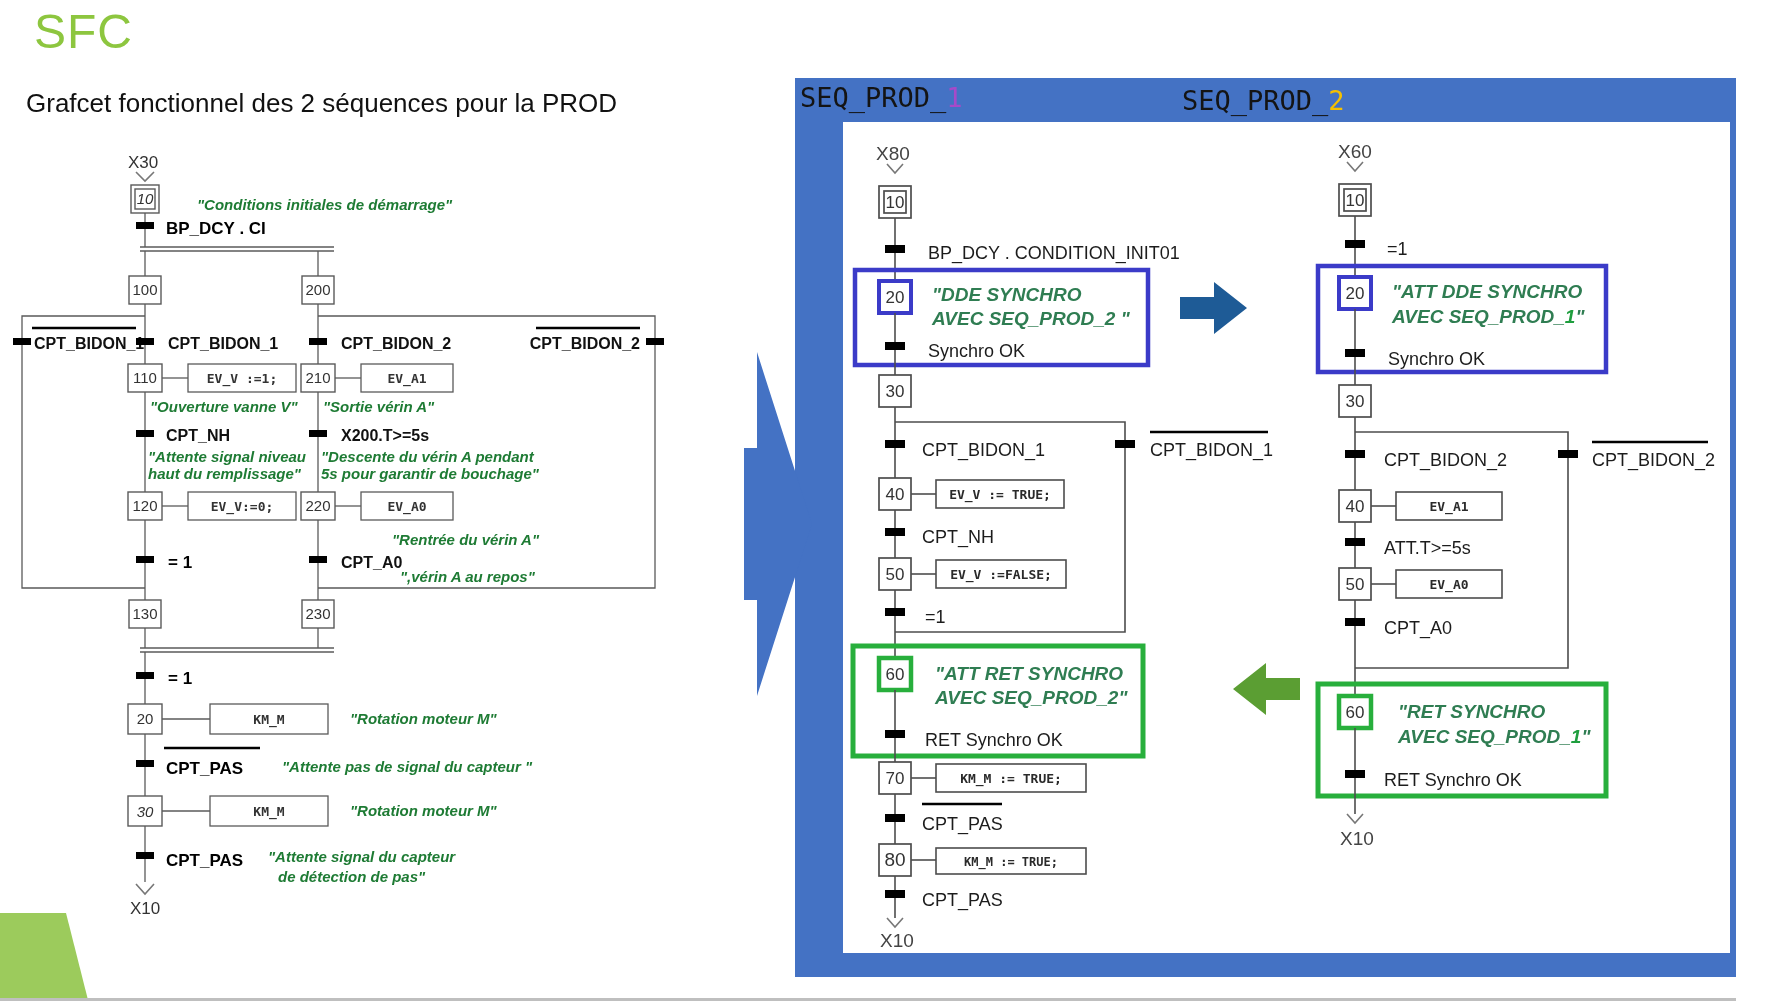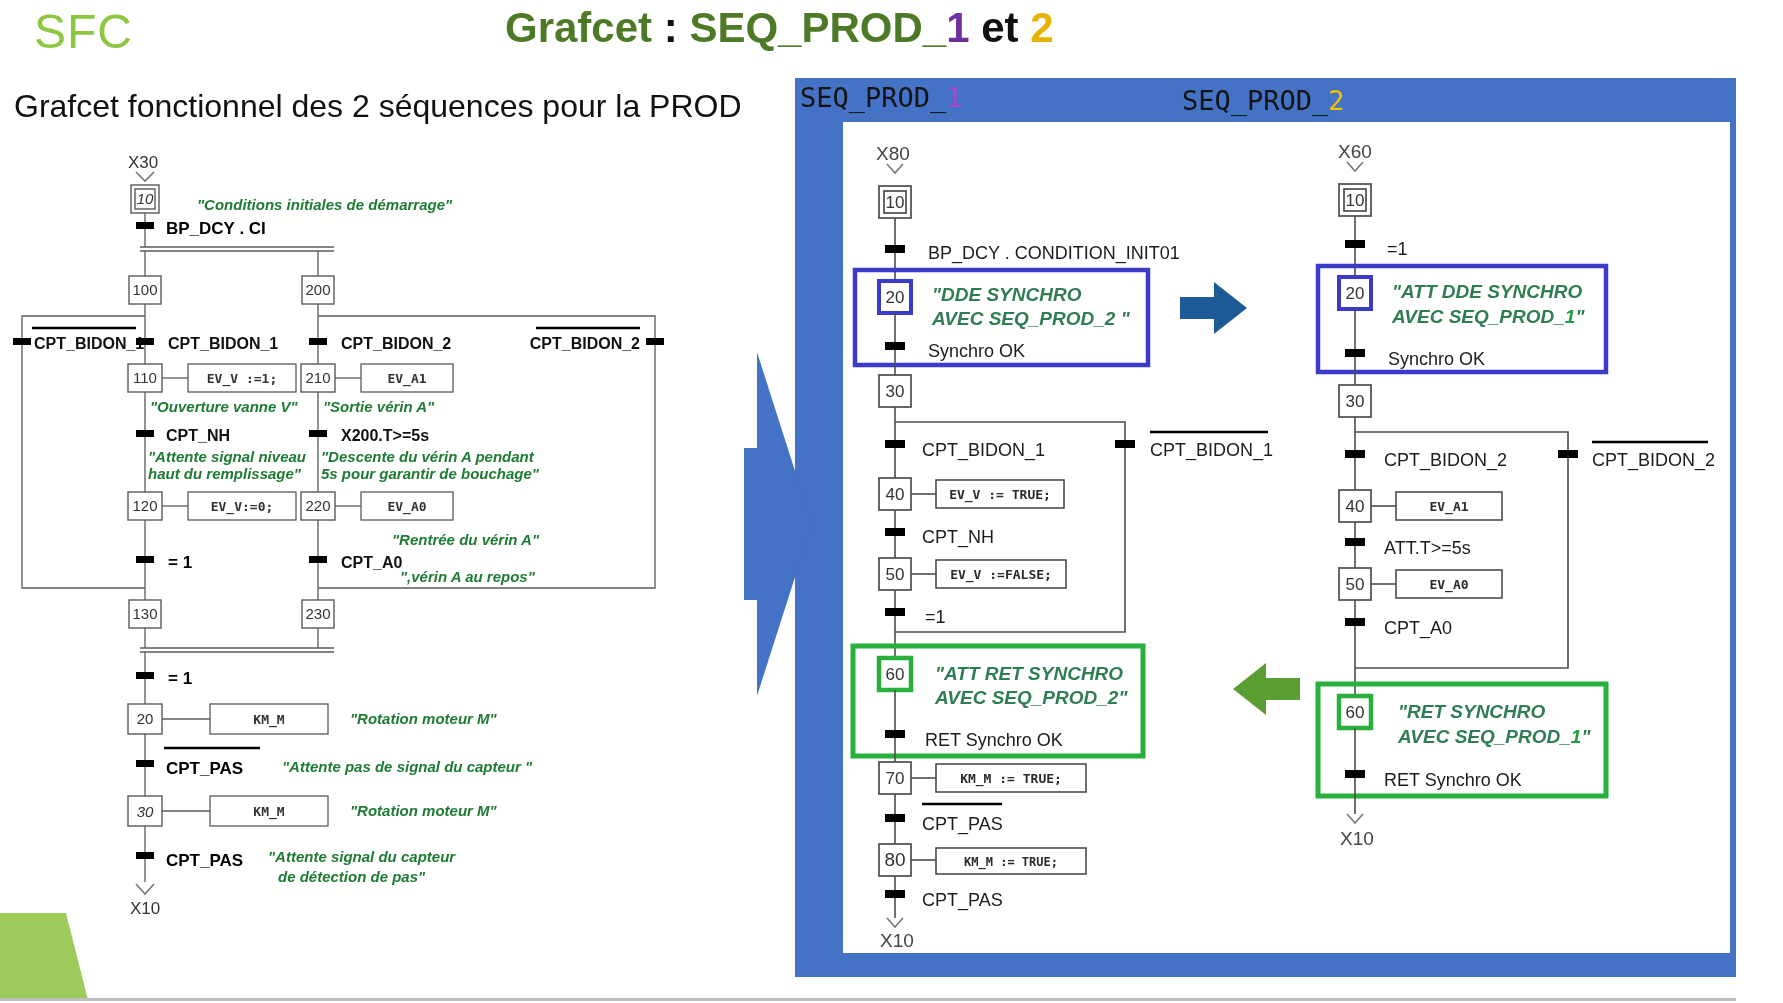--- a/index.html
+++ b/index.html
@@ -4,21 +4,21 @@
 <style>
   html,body{margin:0;padding:0;background:#ffffff;}
   .slide{position:relative;width:1736px;height:1003px;background:#ffffff;overflow:hidden;
          font-family:"Liberation Sans",sans-serif;}
   .logo{position:absolute;left:34px;top:4px;font-size:48px;font-weight:500;color:#8DC63F;
         letter-spacing:1px;}
   .title{position:absolute;left:505px;top:4px;font-size:42px;font-weight:700;color:#111;}
   .title .grn{color:#4E7A27;}
   .title .pur{color:#7030A0;}
   .title .yel{color:#E8B200;}
-  .subtitle{position:absolute;left:14px;top:88px;font-size:32px;color:#111;}
+  .subtitle{position:absolute;left:26px;top:88px;font-size:26px;color:#111;}
 
   
   text{font-family:"Liberation Sans",sans-serif;}
   .xref{font-size:17px;fill:#333;font-weight:500;}
   .xrefR{font-size:19px;fill:#444;}
   .stepn{font-size:15px;fill:#333;text-anchor:middle;}
   .stepnR{font-size:17px;fill:#333;text-anchor:middle;}
   .it{font-style:italic;}
   .lbl{font-size:16px;font-weight:700;fill:#111;}
   .lblB{font-size:17px;font-weight:700;fill:#000;}
@@ -43,21 +43,20 @@
   .hiblue{fill:none;stroke:#3B3BC8;stroke-width:4.5;}
   .higreen{fill:none;stroke:#28AF3C;stroke-width:5;}
 </style>
 </head>
 <body>
 
 <div class="slide">
 
   <div class="logo">SFC</div>
 
-  <div class="title"><span class="grn">Grafcet</span><span> : </span><span class="grn">SEQ_PROD_</span><span class="pur">1</span><span> et </span><span class="yel">2</span></div>
 
   <div class="subtitle">Grafcet fonctionnel des 2 séquences pour la PROD</div>
 
   <svg width="1783" height="1003" viewBox="0 0 1783 1003" style="position:absolute;left:0;top:0;">
 
     <rect x="795" y="78" width="986" height="899" fill="#4472C4"></rect>
     <rect x="843" y="122" width="887" height="831" fill="#ffffff"></rect>
 
     <text class="hdr" x="800" y="107"><tspan>SEQ_PROD_</tspan><tspan class="pur">1</tspan></text>
     <text class="hdr" x="1182" y="110"><tspan>SEQ_PROD_</tspan><tspan class="yel">2</tspan></text>

